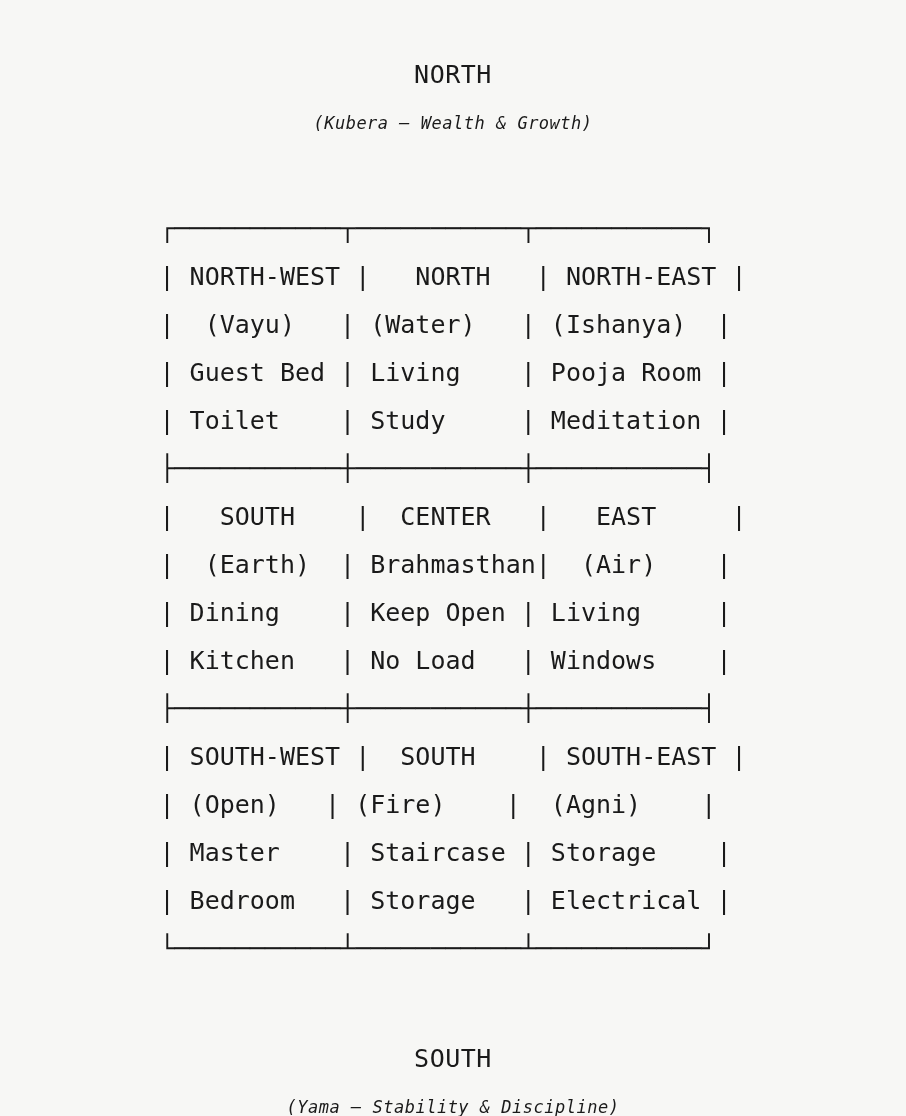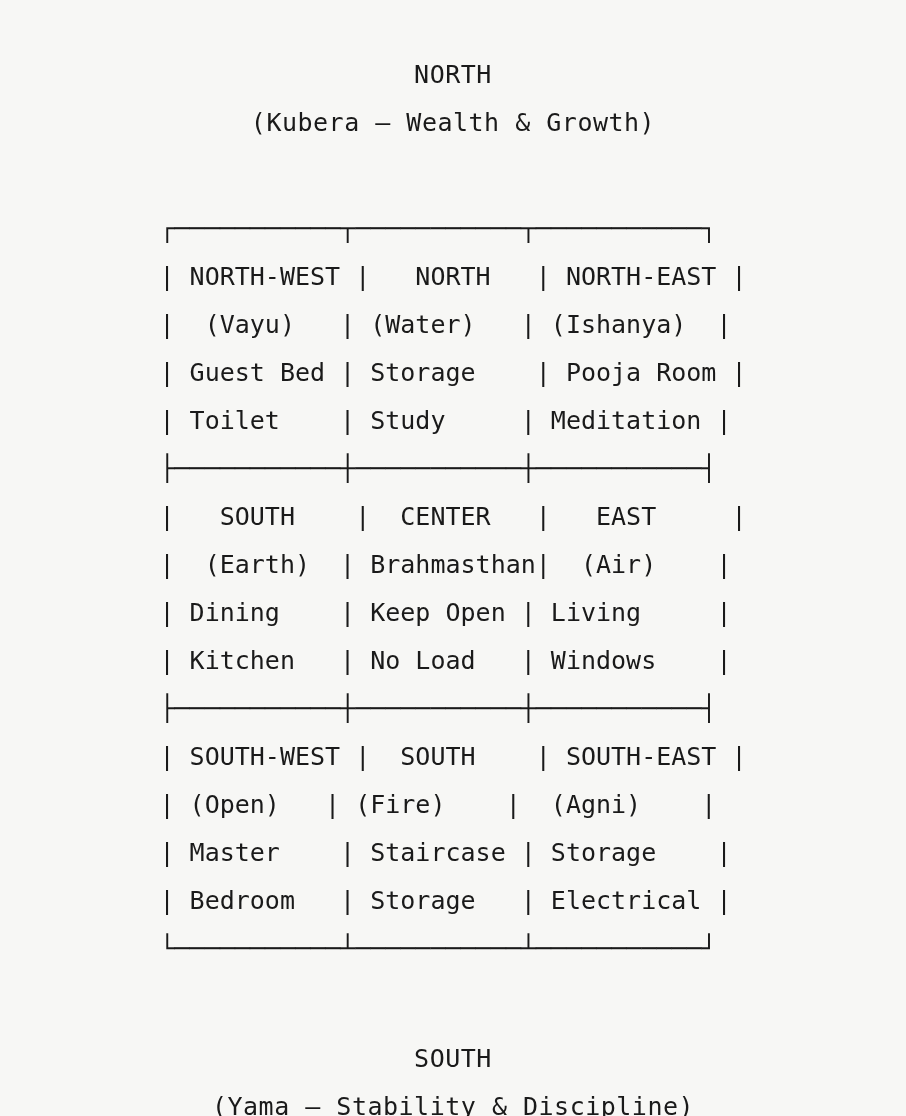--- a/index.html
+++ b/index.html
@@ -33,23 +33,24 @@
     font-family: "DejaVu Sans Mono", "Liberation Mono", monospace;
     color: #1a1a1a;
     white-space: pre;
   }
   .caption-dir {
     font-size: 25px;
     line-height: 48px;
     letter-spacing: 0.5px;
   }
   .caption-sub {
-    font-size: 25px;
+    font-size: 17px;
     line-height: 48px;
     letter-spacing: 0.5px;
+    font-style: italic;
   }
 
   #header-block {
     margin-top: 51px;
   }
   #footer-block {
     margin-top: 62px;
   }
 
   
@@ -83,21 +84,21 @@
 
   <div id="header-block">
     <div class="caption caption-dir">NORTH</div>
     <div class="caption caption-sub">(Kubera — Wealth &amp; Growth)</div>
   </div>
 
   <div class="grid-wrap">
     <pre class="ascii-grid"><span class="rule">┌───────────┬───────────┬───────────┐</span>
 <span>| NORTH-WEST |   NORTH   | NORTH-EAST |</span>
 <span>|  (Vayu)   | (Water)   | (Ishanya)  |</span>
-<span>| Guest Bed | Storage    | Pooja Room |</span>
+<span>| Guest Bed | Living    | Pooja Room |</span>
 <span>| Toilet    | Study     | Meditation |</span>
 <span class="rule">├───────────┼───────────┼───────────┤</span>
 <span>|   SOUTH    |  CENTER   |   EAST     |</span>
 <span>|  (Earth)  | Brahmasthan|  (Air)    |</span>
 <span>| Dining    | Keep Open | Living     |</span>
 <span>| Kitchen   | No Load   | Windows    |</span>
 <span class="rule">├───────────┼───────────┼───────────┤</span>
 <span>| SOUTH-WEST |  SOUTH    | SOUTH-EAST |</span>
 <span>| (Open)   | (Fire)    |  (Agni)    |</span>
 <span>| Master    | Staircase | Storage    |</span>

